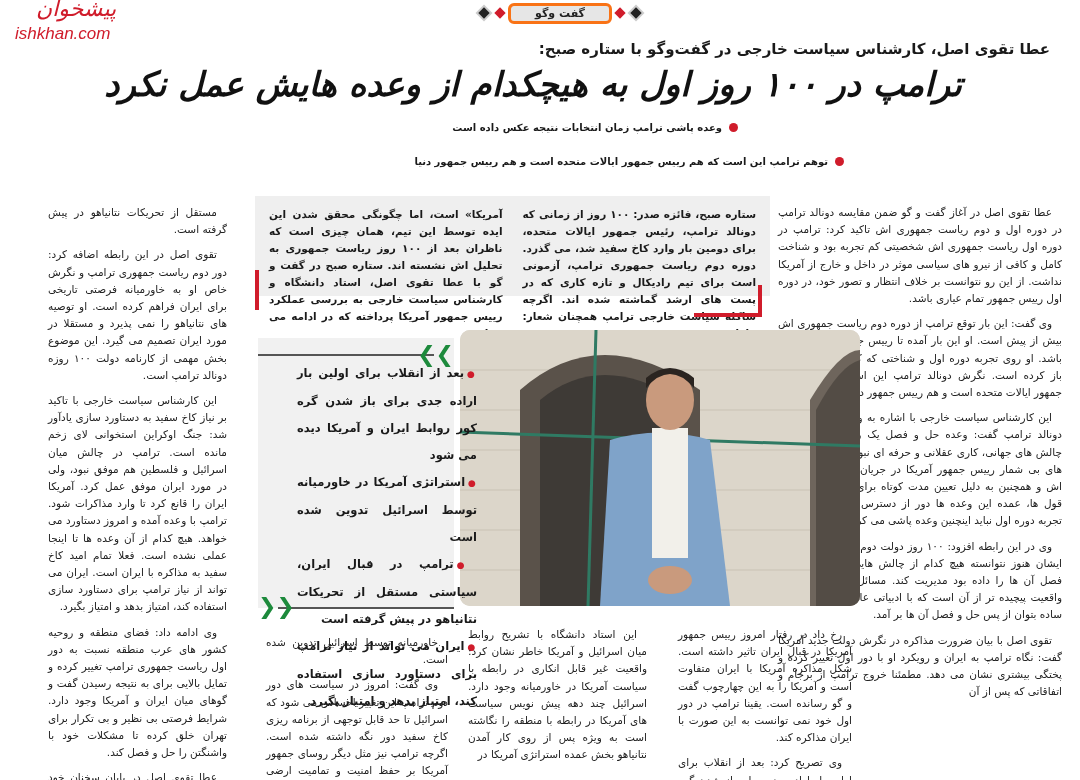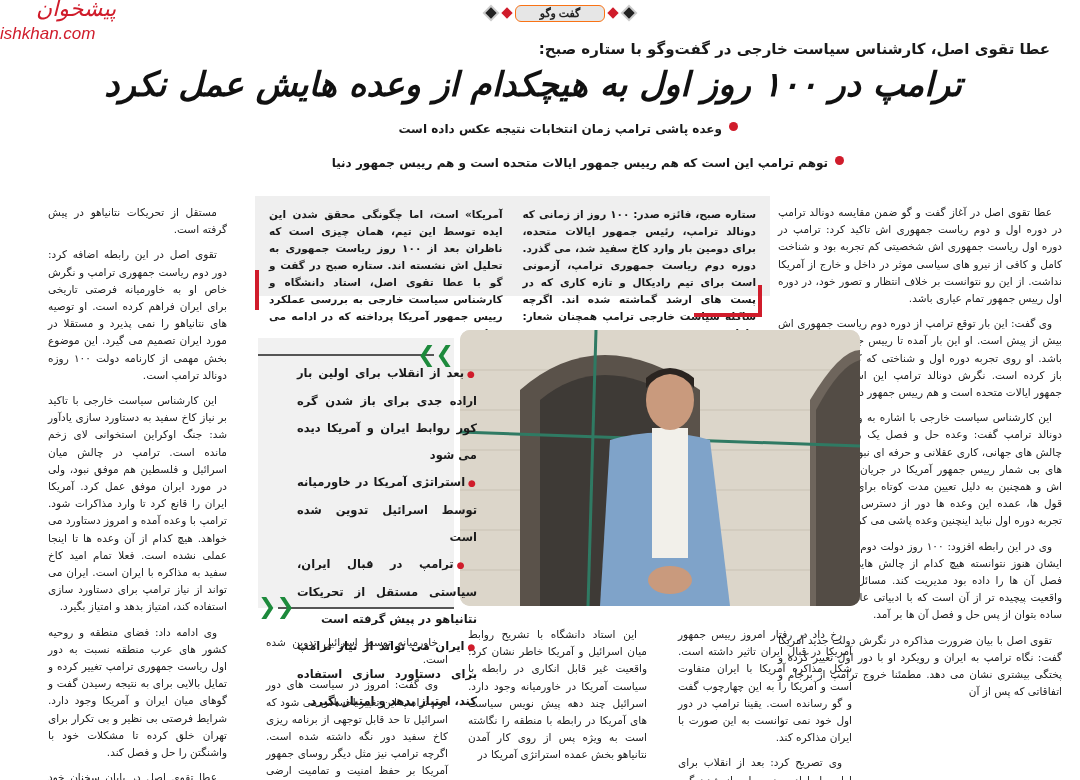--- a/index.html
+++ b/index.html
@@ -3,29 +3,29 @@
 <meta charset="utf-8">
 <style>
   html, body { margin:0; padding:0; }
   body {
     width:1080px; height:780px; overflow:hidden; background:#ffffff;
     font-family:"DejaVu Sans", sans-serif; color:#1a1a1a; position:relative;
   }
   .abs { position:absolute; }
   .logo { left:0; top:0; width:120px; height:50px; }
   .logo-fa { position:absolute; left:36px; top:-4px; font-family:"DejaVu Serif", serif; font-size:22px; color:#d01c2b; font-style:italic; direction:rtl; }
-  .logo-en { position:absolute; left:0; top:24px; font-family:"Liberation Sans", sans-serif; font-size:17px; color:#d01c2b; font-style:italic; }
+  .logo-en { position:absolute; left:0; top:24px; font-family:"Liberation Sans", sans-serif; font-size:17px; color:#d01c2b; font-style:italic;padding-left:15px; }
   .section-tag { left:470px; top:2px; width:180px; height:22px; display:flex; align-items:center; justify-content:center; }
-  .tag-box { background:#e6e6e6; border:1px solid #f97316; border-radius:6px; padding:1px 24px; font-size:11px; font-weight:bold; color:#222; direction:rtl;font-family:Liberation Serif, serif; }
+  .tag-box { background:#e6e6e6; border:3px solid #f97316; border-radius:6px; padding:1px 24px; font-size:11px; font-weight:bold; color:#222; direction:rtl; }
   .diamond { width:8px; height:8px; transform:rotate(45deg); margin:0 4px; display:inline-block; }
   .d-black { background:#222; box-shadow:0 0 0 2px #ccc; }
   .d-red { background:#d01c2b; }
   .kicker { right:30px; top:40px; font-size:15px; font-weight:bold; direction:rtl; }
   .headline { right:118px; top:64px; font-size:34px; font-weight:900; direction:rtl; letter-spacing:-0.5px; color:#111; font-family:"DejaVu Sans", sans-serif;font-style:italic; }
-  .bullet-line { font-size:12px; font-weight:bold; direction:rtl; display:flex; }
+  .bullet-line { font-size:10px; font-weight:bold; direction:rtl; display:flex; align-items:center; }
   .bullet-line .dot { width:9px; height:9px; border-radius:50%; background:#d01c2b; margin-left:7px; }
   .b1 { right:342px; top:122px; }
   .b2 { right:236px; top:156px;margin-left:9px; }
   .intro-box { left:255px; top:196px; width:515px; height:100px; background:#efefef; display:flex; gap:20px; padding:10px 14px; box-sizing:border-box; }
   .intro-col { flex:1; font-size:10.5px; font-weight:bold; line-height:17px; direction:rtl; text-align:justify; }
   .red-corner-r { left:758px; top:285px; width:4px; height:32px; background:#d01c2b; }
   .red-corner-rb { left:694px; top:313px; width:68px; height:4px; background:#d01c2b; }
   .red-corner-l { left:255px; top:270px; width:4px; height:40px; background:#d01c2b; }
   .col { font-size:10.5px; line-height:17.2px; direction:rtl; text-align:justify; color:#222; }
   .col p { margin:8px; text-indent:10px; }

